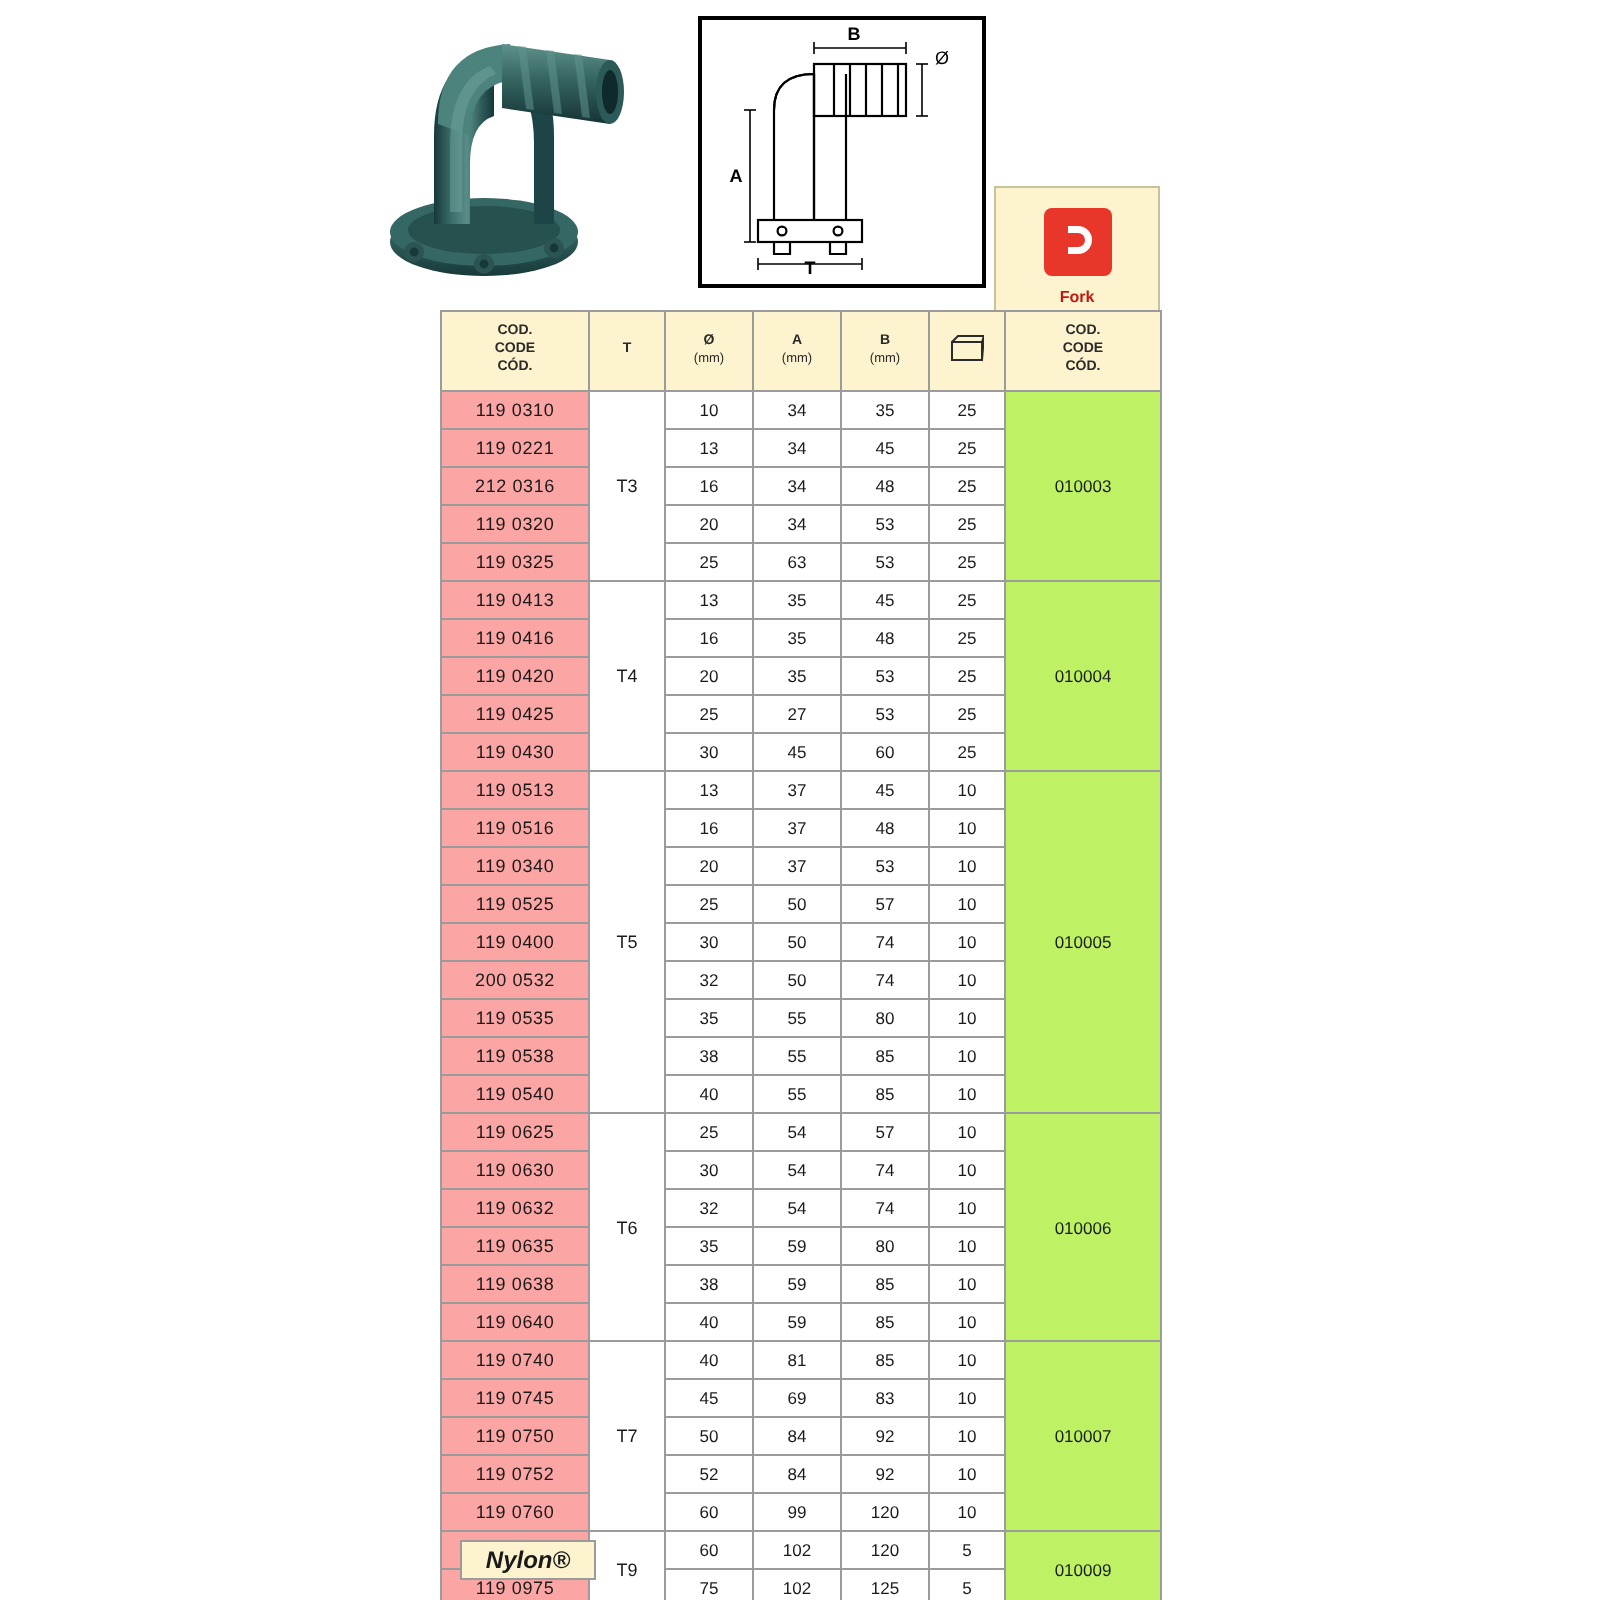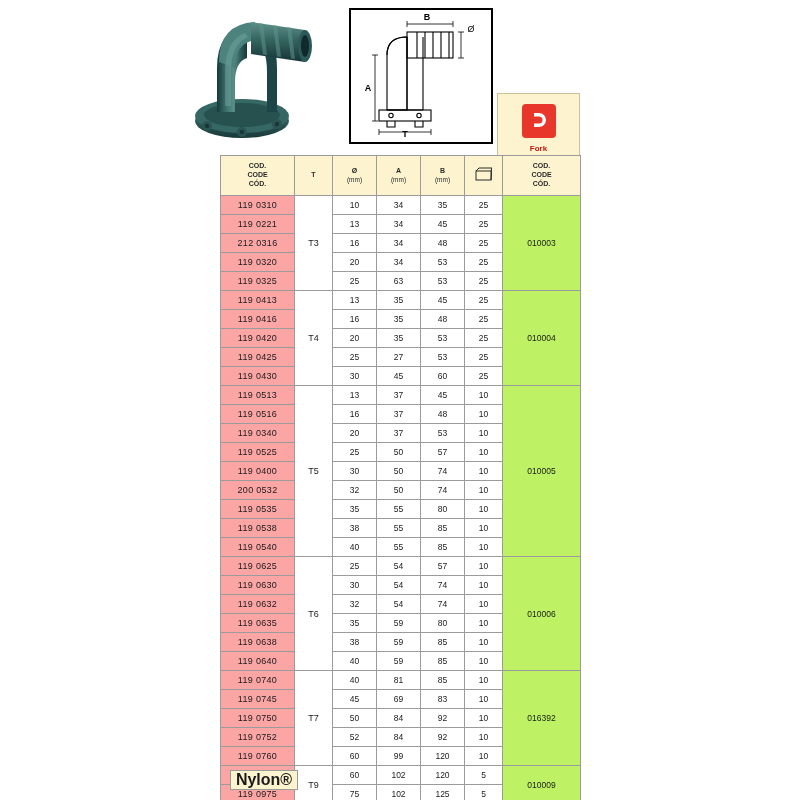--- a/index.html
+++ b/index.html
@@ -138,22 +138,23 @@
     left: 230px;
     top: 770px;
     width: 68px;
     height: 20px;
     background: #fdf3cf;
     border: 1px solid #9b9b9b;
     box-sizing: border-box;
     display: flex;
     align-items: center;
     justify-content: center;
-    font-size: 16px;
+    font-size: 12px;
     font-weight: bold;
+    font-style: italic;
     color: #1a1a1a;
   }
 </style>
 </head>
 <body>
 
 <div id="product-photo">
   <svg width="150" height="140" viewBox="0 0 150 140">
     <defs>
       <linearGradient id="bodyGrad" x1="0" y1="0" x2="1" y2="0">
@@ -480,21 +481,21 @@
         <td class="val-cell">85</td>
         <td class="val-cell">10</td>
       </tr>
       <tr>
         <td class="code-cell">119 0740</td>
         <td class="t-cell" rowspan="5">T7</td>
         <td class="val-cell">40</td>
         <td class="val-cell">81</td>
         <td class="val-cell">85</td>
         <td class="val-cell">10</td>
-        <td class="group-code-cell" rowspan="5">016392</td>
+        <td class="group-code-cell" rowspan="5">010007</td>
       </tr>
       <tr>
         <td class="code-cell">119 0745</td>
         <td class="val-cell">45</td>
         <td class="val-cell">69</td>
         <td class="val-cell">83</td>
         <td class="val-cell">10</td>
       </tr>
       <tr>
         <td class="code-cell">119 0750</td>

